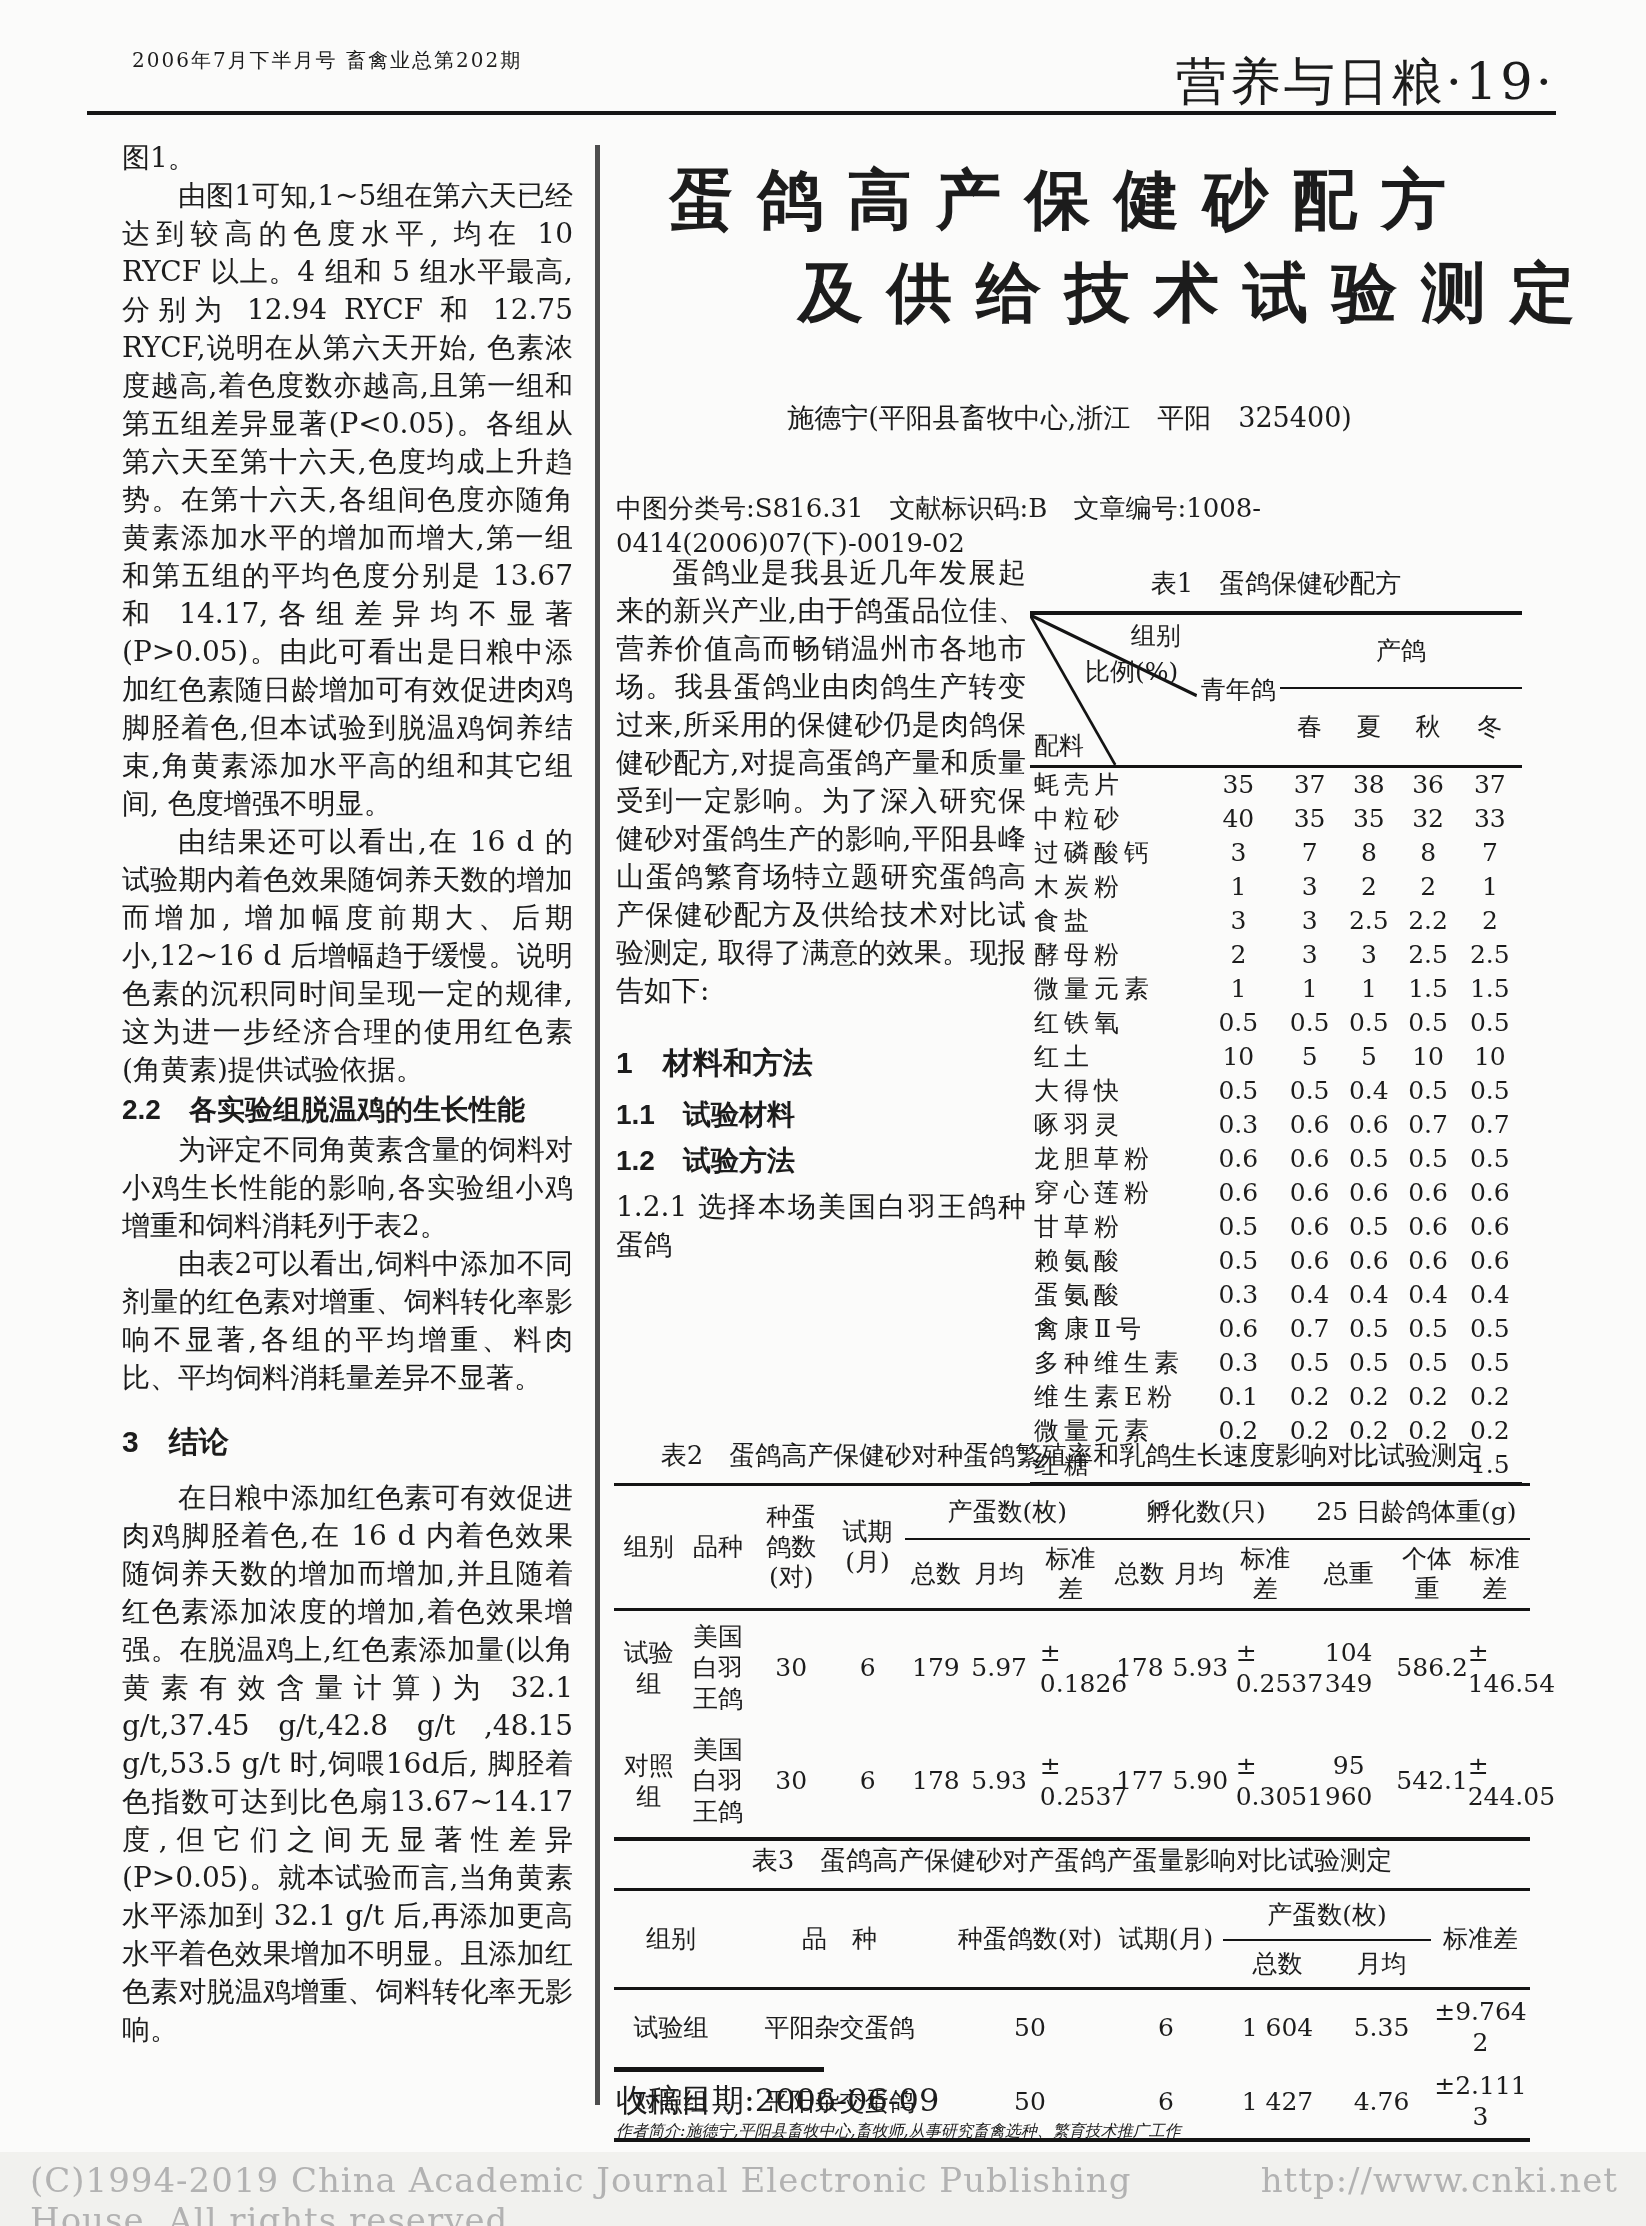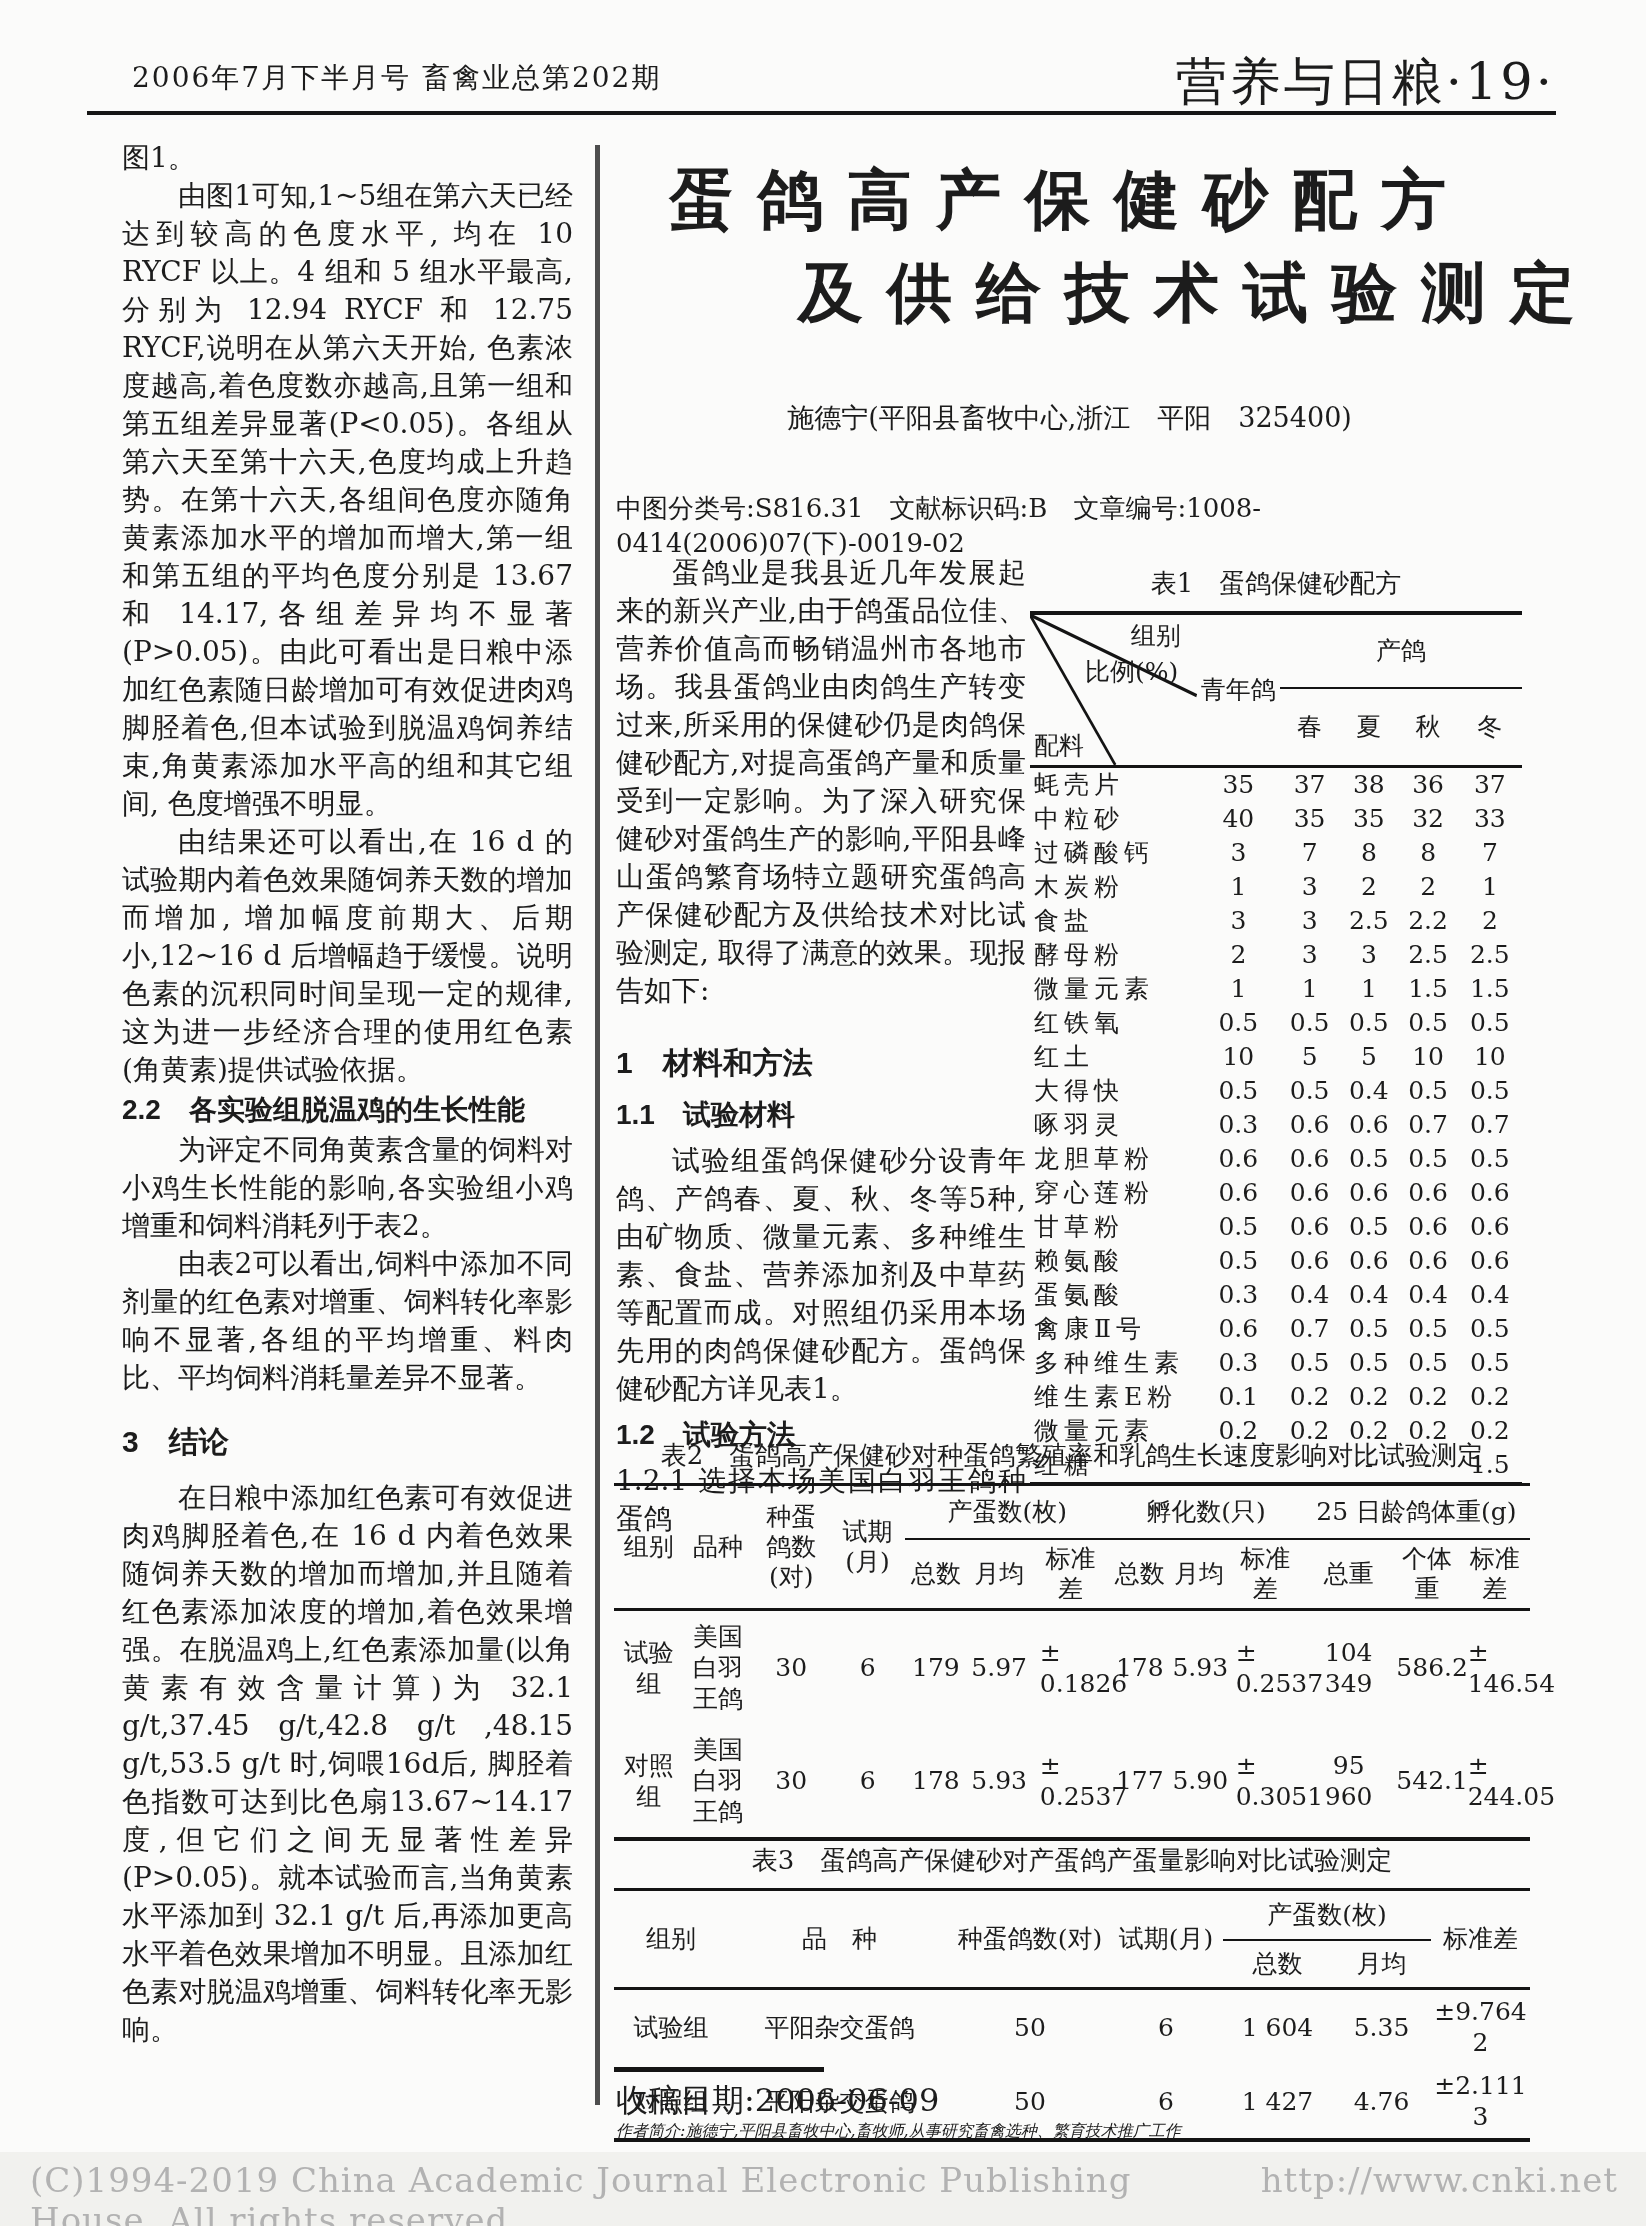--- a/index.html
+++ b/index.html
@@ -1,20 +1,20 @@
 <!DOCTYPE html>
 <html><head>
 <meta charset="utf-8">
 <style>
   html,body{margin:0;padding:0;background:#e8e8e6;}
   .page{position:relative;width:1646px;height:2227px;background:#fbfbfa;
         font-family:"DejaVu Serif","Liberation Serif",serif;color:#1c1c1c;overflow:hidden;margin:0 auto;}
 
   
-  .hdr-left{position:absolute;left:132px;top:59px;font-size:28px;letter-spacing:2px;}
+  .hdr-left{position:absolute;left:132px;top:47px;font-size:20px;letter-spacing:2px;}
   .hdr-right{position:absolute;right:91px;top:48px;font-size:51px;letter-spacing:3px;}
   .hdr-rule{position:absolute;left:87px;top:111px;width:1469px;height:4px;background:#161616;}
 
   
   .left-col{position:absolute;left:122px;top:139px;width:451px;font-size:28px;line-height:38px;text-align:justify;}
   .para{margin:0;}
   .para.indent{text-indent:2em;}
   .hding{font-family:"Liberation Sans","DejaVu Sans",sans-serif;font-weight:bold;font-size:28px;margin:2px 0;}
   .hding.major{font-size:30px;margin:26px 0 18px;}
   .hding.sub{margin:8px 0;}
@@ -101,21 +101,20 @@
 
   <div class="art-title title-l1">蛋鸽高产保健砂配方</div>
   <div class="art-title title-l2">及供给技术试验测定</div>
   <div class="byline">施德宁(平阳县畜牧中心,浙江　平阳　325400)</div>
   <div class="meta">中图分类号:S816.31　文献标识码:B　文章编号:1008-0414(2006)07(下)-0019-02</div>
 
   <div class="colA" id="colA">
       <div class="para indent">蛋鸽业是我县近几年发展起来的新兴产业,由于鸽蛋品位佳、营养价值高而畅销温州市各地市场。我县蛋鸽业由肉鸽生产转变过来,所采用的保健砂仍是肉鸽保健砂配方,对提高蛋鸽产量和质量受到一定影响。为了深入研究保健砂对蛋鸽生产的影响,平阳县峰山蛋鸽繁育场特立题研究蛋鸽高产保健砂配方及供给技术对比试验测定, 取得了满意的效果。现报告如下:</div>
       <div class="hding major">1　材料和方法</div>
       <div class="hding sub">1.1　试验材料</div>
-      <div class="para indent">试验组蛋鸽保健砂分设青年鸽、产鸽春、夏、秋、冬等5种,由矿物质、微量元素、多种维生素、食盐、营养添加剂及中草药等配置而成。对照组仍采用本场先用的肉鸽保健砂配方。蛋鸽保健砂配方详见表1。</div>
       <div class="hding sub">1.2　试验方法</div>
       <div class="para">1.2.1 选择本场美国白羽王鸽种蛋鸽</div>
     </div>
 
   <div class="t1-wrap">
     <div class="tbl-title">表1　蛋鸽保健砂配方</div>
     <table class="tbl t1tab">
       <colgroup>
           <col style="width:166px">
           <col style="width:83px">

